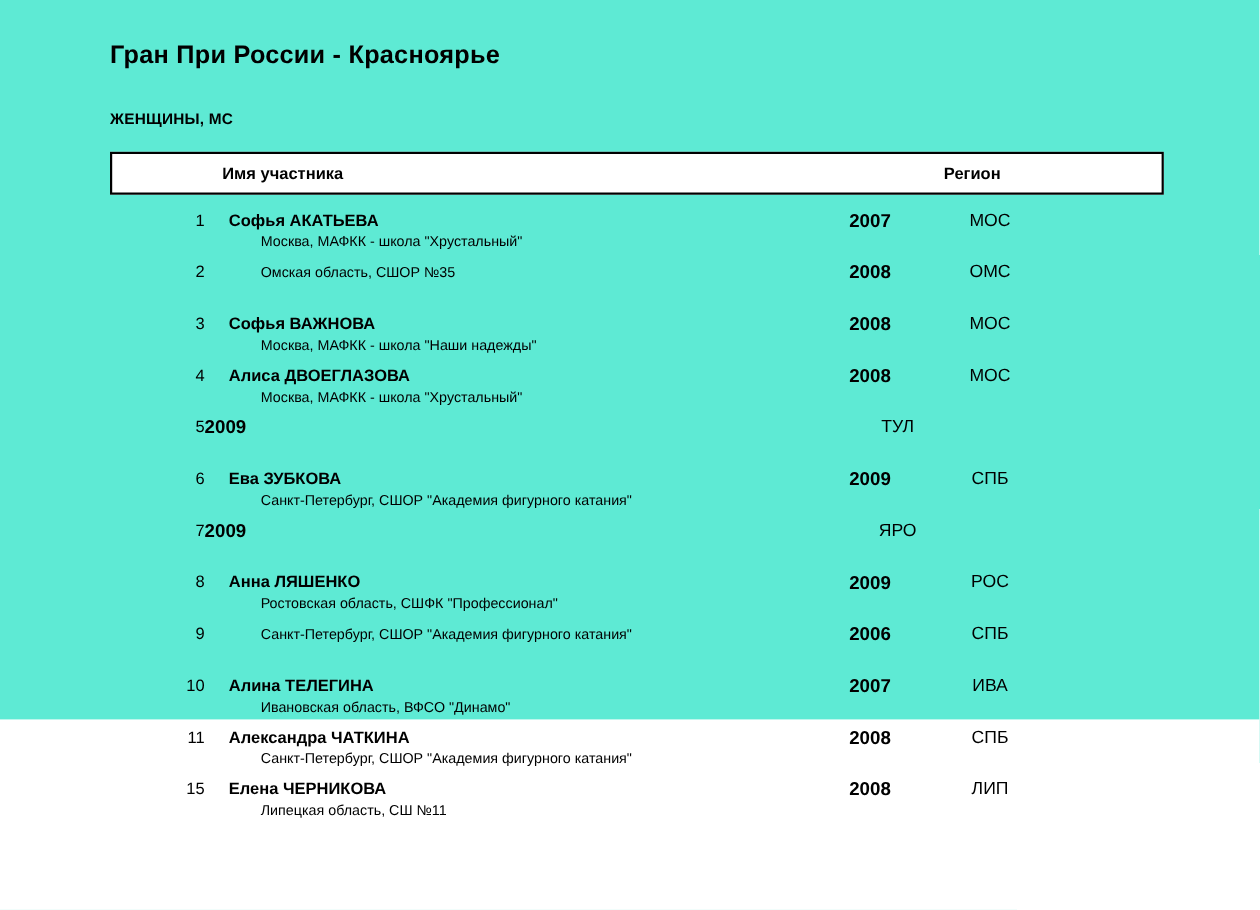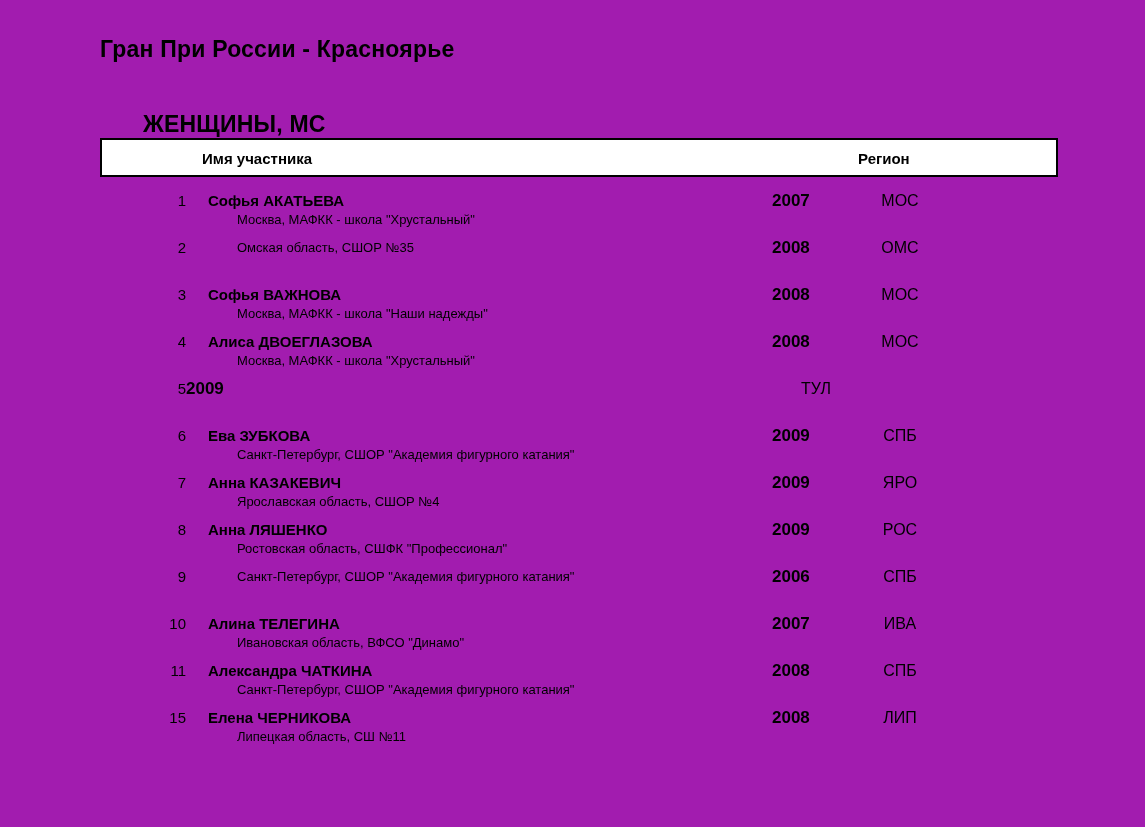--- a/index.html
+++ b/index.html
@@ -3,29 +3,29 @@
 <meta charset="utf-8">
 <style>
   * { margin: 0; padding: 0; box-sizing: border-box; }
   html, body {
     width: 1145px; height: 827px;
     background: #ffffff;
     font-family: "Liberation Sans", sans-serif;
     color: #000000;
     overflow: hidden;
   }
-  .page { position: relative; width: 1145px; height: 827px; background: #a21caf; }
+  .page { position: relative; width: 1145px; height: 654px; background: #5eead4; }
 
   .doc-title {
     position: absolute; left: 100px; top: 36px;
     font-size: 23px; font-weight: bold; letter-spacing: 0.2px;
   }
   .cat-title {
-    position: absolute; left: 100px; top: 111px;
-    font-size: 23px; font-weight: bold; letter-spacing: 0.2px; margin-left: 43px;
+    position: absolute; left: 100px; top: 100px;
+    font-size: 14px; font-weight: bold; letter-spacing: 0.2px;
   }
 
   .table-header {
     position: absolute; left: 100px; top: 138px;
     width: 958px; height: 39px;
     border: 2px solid #000;
     background: #fff;
   }
   .table-header .col-name {
     position: absolute; left: 100px; top: 50%; transform: translateY(-50%);
@@ -127,24 +127,20 @@
     <div class="cell-name">
       <div class="name">Ева ЗУБКОВА</div>
       <div class="club">Санкт-Петербург, СШОР "Академия фигурного катания"</div>
     </div>
     <span class="cell-year">2009</span>
     <span class="cell-region">СПБ</span>
   </div>
 
   <div class="row">
     <span class="cell-num">7</span>
-    <div class="cell-name">
-      <div class="name">Анна КАЗАКЕВИЧ</div>
-      <div class="club">Ярославская область, СШОР №4</div>
-    </div>
     <span class="cell-year">2009</span>
     <span class="cell-region">ЯРО</span>
   </div>
 
   <div class="row">
     <span class="cell-num">8</span>
     <div class="cell-name">
       <div class="name">Анна ЛЯШЕНКО</div>
       <div class="club">Ростовская область, СШФК "Профессионал"</div>
     </div>

